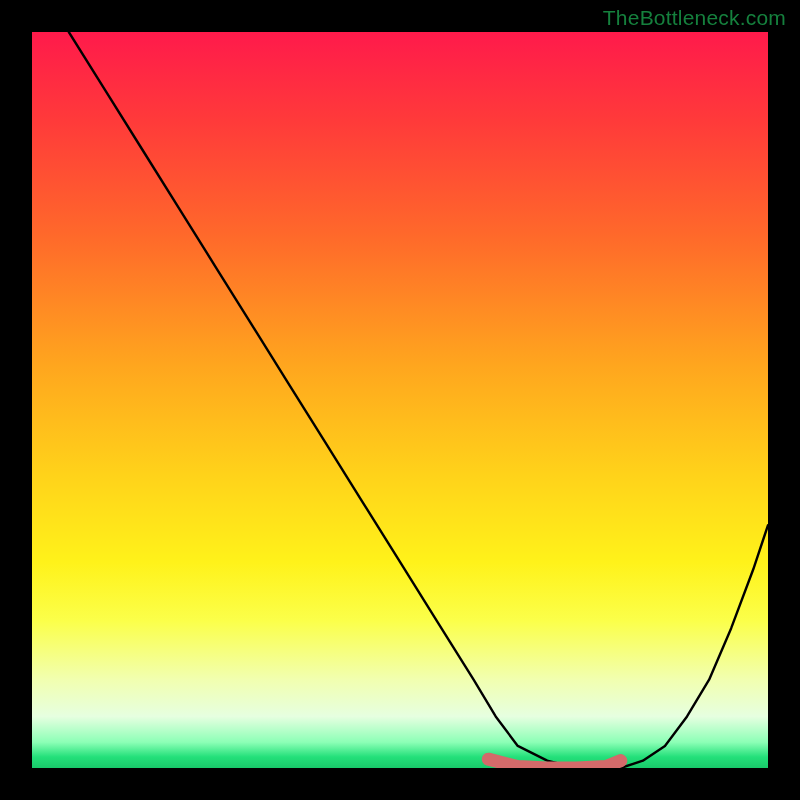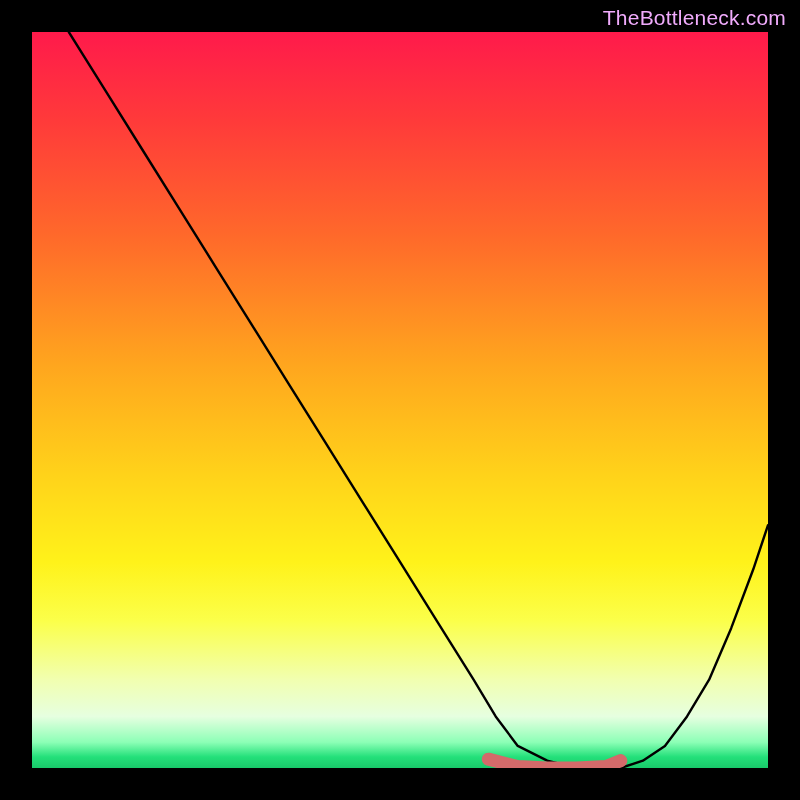--- a/index.html
+++ b/index.html
@@ -35,21 +35,21 @@
       #e6ffe0 93%,
       #8cffb6 96.5%,
       #23e07a 98.5%,
       #19c96a 100%
     );
   }
   .watermark {
     position: absolute;
     top: 6px;
     right: 14px;
-    color: #f0abfc;
+    color: #15803d;
     font-size: 21px;
     font-weight: 400;
     letter-spacing: 0.2px;
     user-select: none;
   }
   svg.curve {
     position: absolute;
     left: 0;
     top: 0;
     width: 736px;

